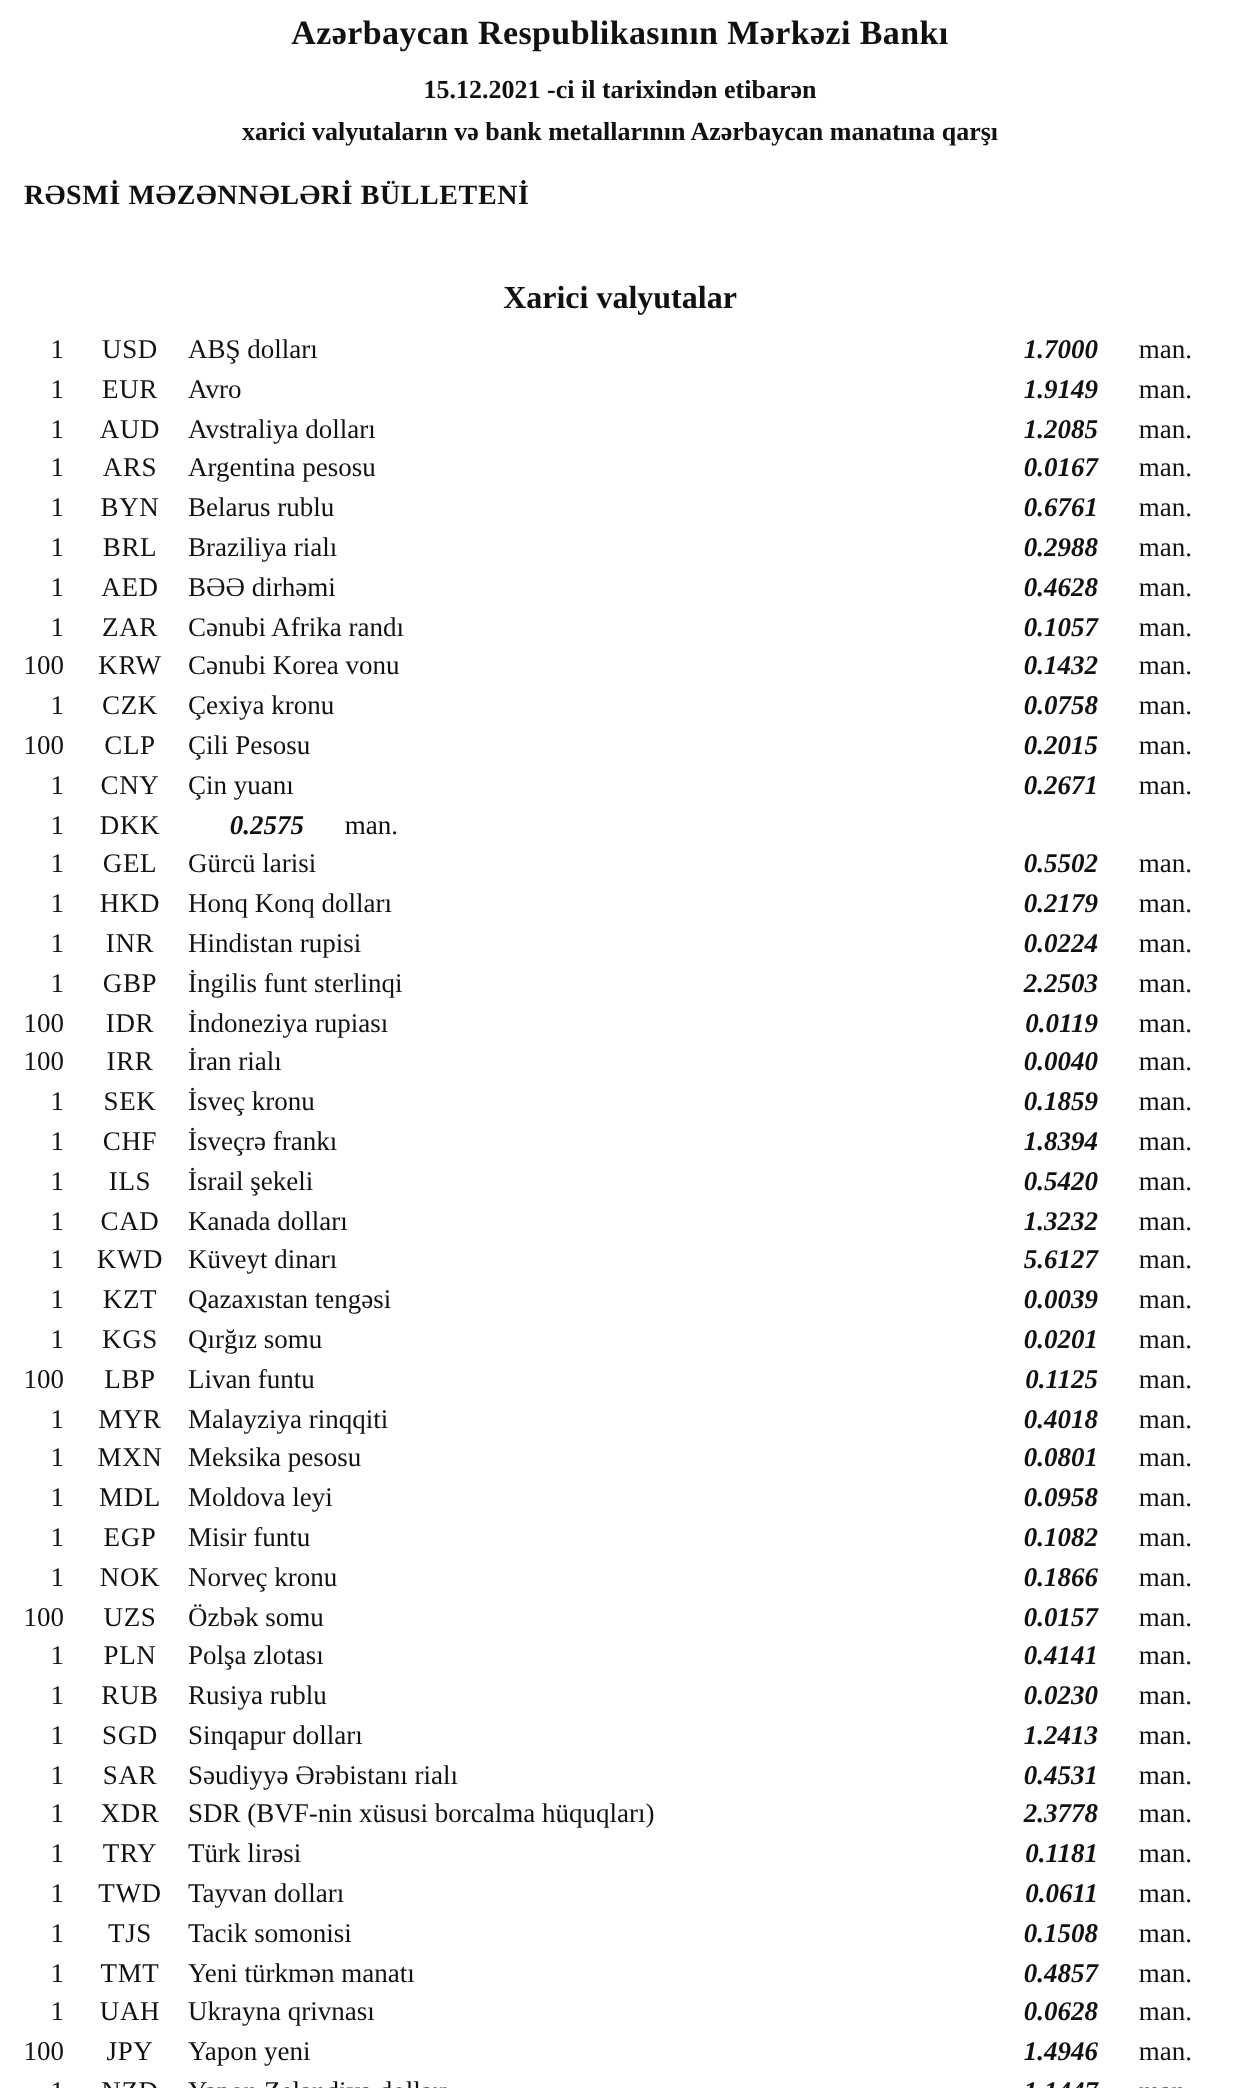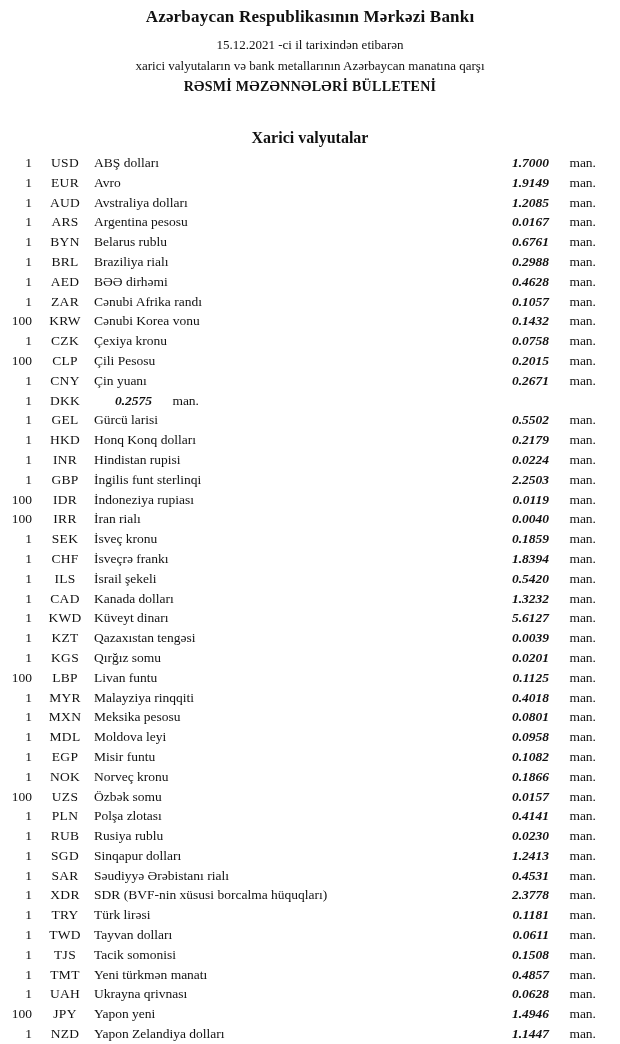--- a/index.html
+++ b/index.html
@@ -23,30 +23,29 @@
   .doc-title {
     text-align: center;
     font-size: 17px;
     font-weight: bold;
     margin: 0 0 7px 0;
     letter-spacing: 0.2px;
   }
   .doc-sub {
     text-align: center;
     font-size: 13px;
-    font-weight: normal;
+    font-weight: bold;
     line-height: 21px;
     margin: 0;
   }
   .doc-sub-caps {
-    text-align: center;
     font-size: 14px;
     font-weight: bold;
     line-height: 22px;
-    margin: 0;
+    margin: 12px;
     letter-spacing: 0.3px;
   }
   .section-title {
     text-align: center;
     font-size: 16px;
     font-weight: bold;
     margin: 31px 0 8px 0;
   }
   .rates-table {
     width: 100%;

